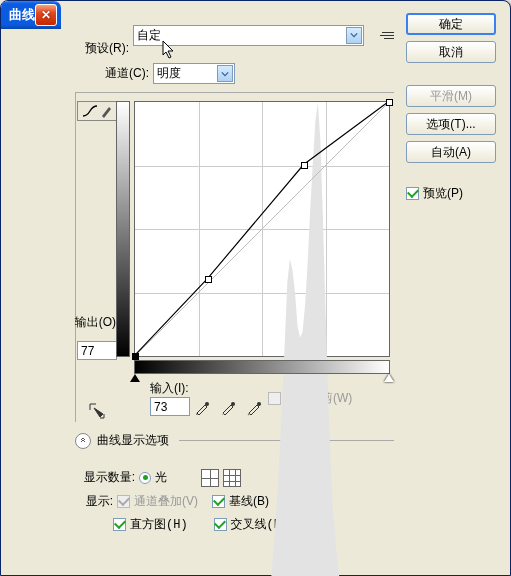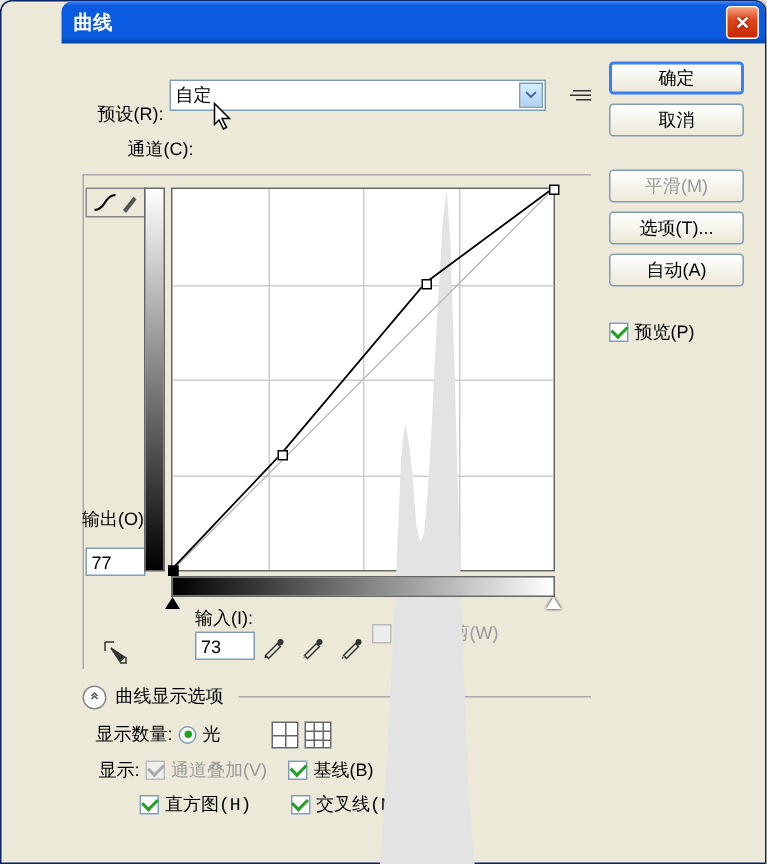--- a/index.html
+++ b/index.html
@@ -1,17 +1,17 @@
 <!DOCTYPE html>
 <html><head>
 <meta charset="utf-8">
 <style>
   * { box-sizing: border-box; }
   body { margin: 0; font-family: "Microsoft YaHei", SimSun, Arial, sans-serif; font-size: 12px; background: #e8e8e8; }
-  .dialog { width: 511px; height: 576px; background: #ECE9D8; border: 1px solid #0A246A; border-radius: 8px 8px 0 0; display: flex; flex-direction: column; box-shadow: 1px 1px 3px rgba(0,0,0,.4); padding-left: 40px; }
+  .dialog { width: 511px; height: 576px; background: #ECE9D8; border: 1px solid #0A246A; border-radius: 8px 8px 0 0; display: flex; flex-direction: row; box-shadow: 1px 1px 3px rgba(0,0,0,.4); }
   .titlebar { height: 28px; background: linear-gradient(to bottom, #3a80f2 0%, #0A5BDF 10%, #0A5BDF 85%, #0846a6 100%); border-radius: 7px 7px 0 0; display: flex; align-items: center; padding: 0 4px 0 8px; }
   .title { color: #fff; font-weight: bold; flex: 1; font-size: 13px; }
   .closebtn { width: 22px; height: 22px; background: linear-gradient(to bottom, #f7a27f, #e1481f 40%, #c52800); border: 1px solid #fff; border-radius: 3px; color: #fff; display: flex; align-items: center; justify-content: center; font-weight: bold; font-size: 12px; text-shadow: 0 0 2px #600; }
   .body { flex: 1; display: flex; padding: 12px 14px 10px 14px; gap: 12px; }
   .left { flex: 1; }
   .right { width: 90px; display: flex; flex-direction: column; gap: 6px; align-items: stretch; }
   .row { display: flex; align-items: center; gap: 4px; margin-bottom: 6px; }
   .label { text-align: right; color: #000; }
   .preset-label { width: 54px; margin-top: 27px; }
   .combo { border: 1px solid #7F9DB9; background: #fff; height: 21px; display: flex; align-items: center; padding: 0 3px; position: relative; }
@@ -85,20 +85,28 @@
         </div>
         <div class="menu-icon" style="margin-left:6px;">
           <span style="width:12px"></span>
             <span style="width:14px"></span>
             <span style="width:10px"></span>
         </div>
       </div>
 
       <div class="row" style="margin-left:18px;">
         <span class="label" style="width:56px;"><span>通道(C):</span></span>
+        <div class="combo" style="width:82px;">
+          <span class="combo-text">明度</span>
+          <span class="combo-arrow">
+              <svg viewBox="0 0 10 6">
+                <path d="M1 1 L5 5 L9 1" fill="none" stroke="#3b5e91" stroke-width="1.5"></path>
+              </svg>
+            </span>
+        </div>
       </div>
 
       <div class="fieldset">
         <div class="graph-wrap">
           <div class="tools-col">
             <div class="tool-box">
               <svg width="16" height="14">
                   <path d="M1 12 Q5 12 8 7 Q11 2 15 2" fill="none" stroke="#000" stroke-width="1.4"></path>
                 </svg>
               <svg width="12" height="14">
@@ -180,21 +188,21 @@
       <div class="section-head">
         <span class="round-toggle">
             <svg width="8" height="8">
               <path d="M2 5 L4 3 L6 5 M2 3 L4 1 L6 3" fill="none" stroke="#555"></path>
             </svg>
           </span>
         <span>曲线显示选项</span>
         <div style="flex:1;border-top:1px solid #aaa;margin-left:4px;"></div>
       </div>
 
-      <div class="row" style="margin-top:8px; align-items:flex-start;">
+      <div class="row" style="margin-top:20px; align-items:flex-start;">
         <span class="label" style="width:60px;">显示数量:</span>
         <div style="display:flex; flex-direction:column; gap:6px;">
           <div class="radio">
               <span class="dot checked"></span>
               <span>光</span>
             </div>
         </div>
         <div class="grid-icons" style="margin-left:30px; align-self:center;">
           <div class="grid-icon">
             <div style="left:50%;top:0;width:1px;height:100%"></div>

